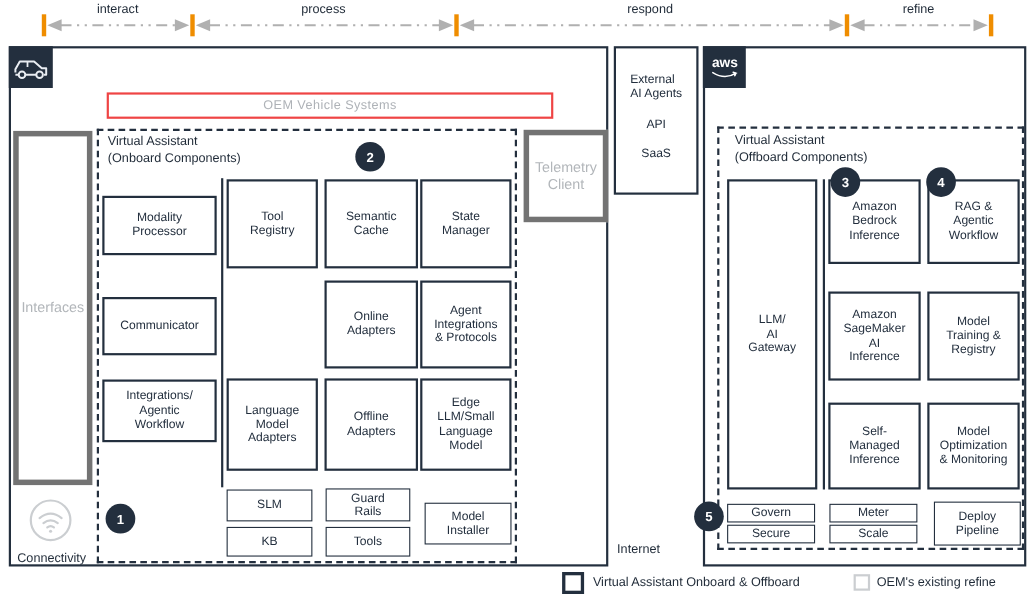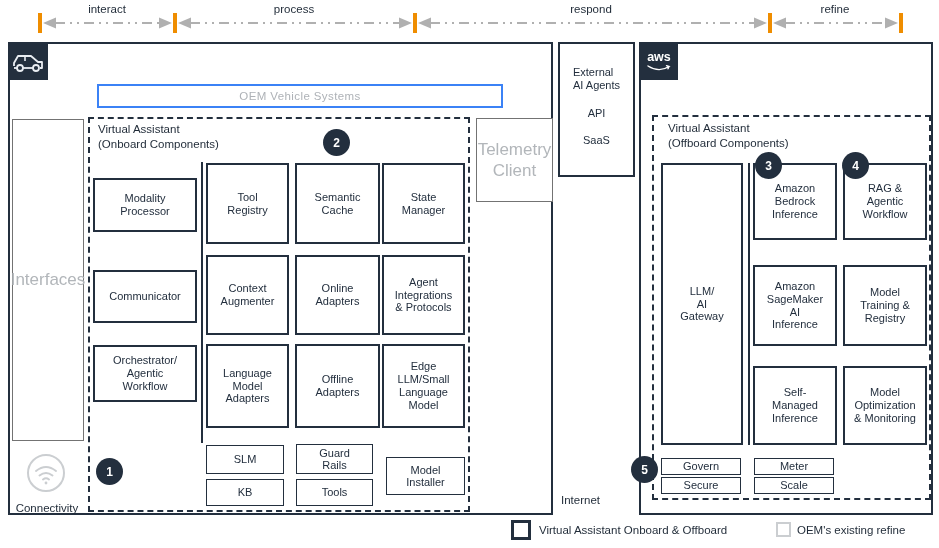--- a/index.html
+++ b/index.html
@@ -4,26 +4,26 @@
 <style>
   html,body{margin:0;padding:0;background:#ffffff;}
   .canvas{
     position:relative;width:939px;height:548px;background:#ffffff;overflow:hidden;
     font-family:"Liberation Sans", sans-serif;color:#1f2a37;
   }
   .abs{position:absolute;box-sizing:border-box;}
   .panel{border:2px solid #232f3e;background:#ffffff;}
   .darksq{background:#232f3e;display:flex;align-items:center;justify-content:center;}
   .hdr{
-    border:2px solid #3b82f6;color:#aeb2b7;display:flex;align-items:center;justify-content:center;
+    border:2px solid #ef4444;color:#aeb2b7;display:flex;align-items:center;justify-content:center;
     font-size:11.5px;letter-spacing:.4px;background:#ffffff;
   }
   .gbox{
-    border:1px solid #737373;color:#b2b6ba;display:flex;align-items:center;justify-content:center;
-    text-align:center;font-size:17px;white-space:pre-line;background:#ffffff;line-height:1.25;
+    border:5px solid #737373;color:#b2b6ba;display:flex;align-items:center;justify-content:center;
+    text-align:center;font-size:13px;white-space:pre-line;background:#ffffff;line-height:1.25;
   }
   .dash{border:2px dashed #232f3e;background:transparent;}
   .box{
     border:2px solid #232f3e;background:#ffffff;color:#232f3e;
     display:flex;align-items:center;justify-content:center;text-align:center;
     font-size:11px;line-height:1.18;white-space:pre-line;
   }
   .sbox{
     border:1.5px solid #232f3e;background:#ffffff;color:#232f3e;
     display:flex;align-items:center;justify-content:center;text-align:center;
@@ -93,34 +93,32 @@
   <div class="abs dash" style="left:88px;top:117px;width:382px;height:395px;"></div>
   <div class="abs grouptitle" style="left:98px;top:122px;width:210px;">Virtual Assistant
 (Onboard Components)</div>
 
   <div class="abs badge" style="left:96px;top:458px;">1</div>
   <div class="abs badge" style="left:323px;top:129px;">2</div>
 
   <div class="abs box" style="left:93px;top:178px;width:104px;height:54px;">Modality
 Processor</div>
   <div class="abs box" style="left:93px;top:270px;width:104px;height:53px;">Communicator</div>
-  <div class="abs box" style="left:93px;top:345px;width:104px;height:57px;">Orchestrator/
+  <div class="abs box" style="left:93px;top:345px;width:104px;height:57px;">Integrations/
 Agentic
 Workflow</div>
 
   <div class="abs vline" style="left:201px;top:162px;height:281px;"></div>
 
   <div class="abs box" style="left:206px;top:163px;width:83px;height:81px;">Tool
 Registry</div>
   <div class="abs box" style="left:295px;top:163px;width:85px;height:81px;">Semantic
 Cache</div>
   <div class="abs box" style="left:382px;top:163px;width:83px;height:81px;">State
 Manager</div>
-  <div class="abs box" style="left:206px;top:255px;width:83px;height:80px;">Context
-Augmenter</div>
   <div class="abs box" style="left:295px;top:255px;width:85px;height:80px;">Online
 Adapters</div>
   <div class="abs box" style="left:382px;top:255px;width:83px;height:80px;">Agent
 Integrations
 &amp; Protocols</div>
   <div class="abs box" style="left:206px;top:344px;width:83px;height:84px;">Language
 Model
 Adapters</div>
   <div class="abs box" style="left:295px;top:344px;width:85px;height:84px;">Offline
 Adapters</div>
@@ -200,19 +198,21 @@
 Managed
 Inference</div>
   <div class="abs box" style="left:843px;top:366px;width:84px;height:79px;">Model
 Optimization
 &amp; Monitoring</div>
 
   <div class="abs sbox" style="left:661px;top:458px;width:80px;height:17px;">Govern</div>
   <div class="abs sbox" style="left:661px;top:477px;width:80px;height:17px;">Secure</div>
   <div class="abs sbox" style="left:754px;top:458px;width:80px;height:17px;">Meter</div>
   <div class="abs sbox" style="left:754px;top:477px;width:80px;height:17px;">Scale</div>
+  <div class="abs sbox" style="left:849px;top:456px;width:79px;height:40px;">Deploy
+Pipeline</div>
 
   <div class="abs" style="left:511px;top:520px;width:20px;height:20px;border:3px solid #232f3e;box-sizing:border-box;background:#ffffff;"></div>
   <div class="abs legendtext" style="left:539px;top:524px;width:210px;">Virtual Assistant Onboard &amp; Offboard</div>
   <div class="abs" style="left:776px;top:522px;width:15px;height:15px;border:2px solid #cbced1;box-sizing:border-box;background:#ffffff;"></div>
   <div class="abs legendtext" style="left:797px;top:524px;width:140px;">OEM's existing refine</div>
 
 </div>
 
 </body></html>

